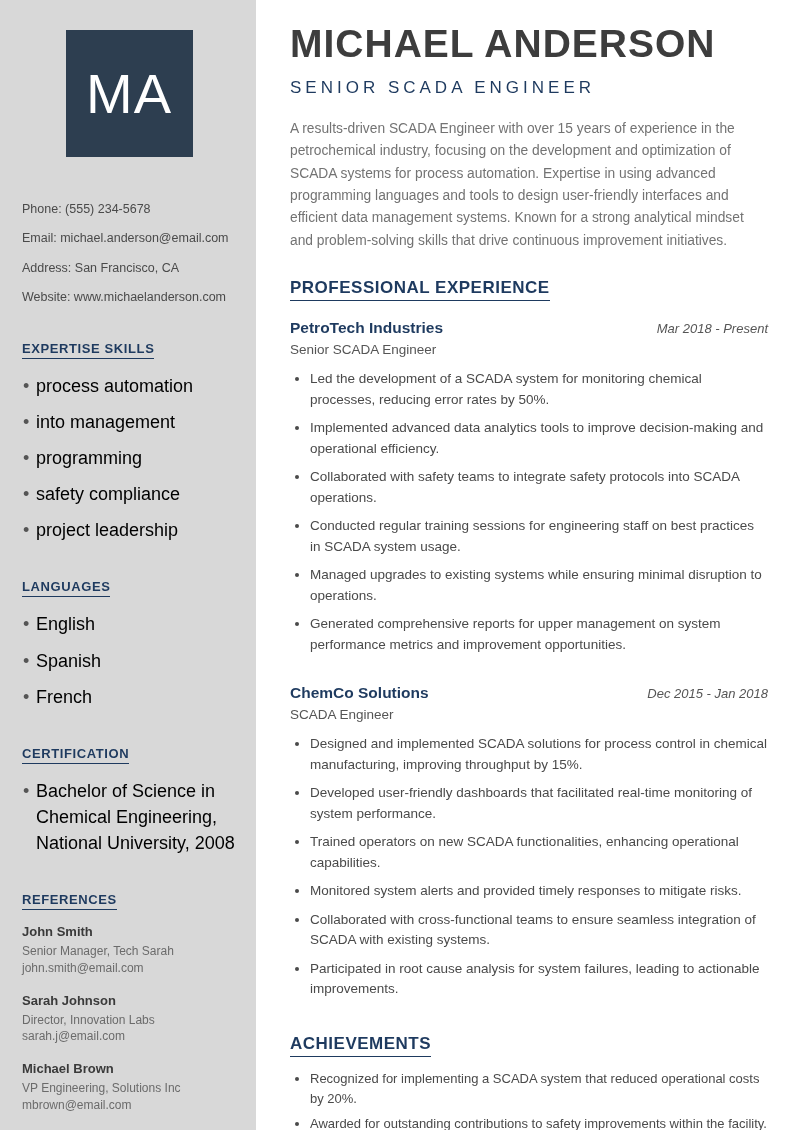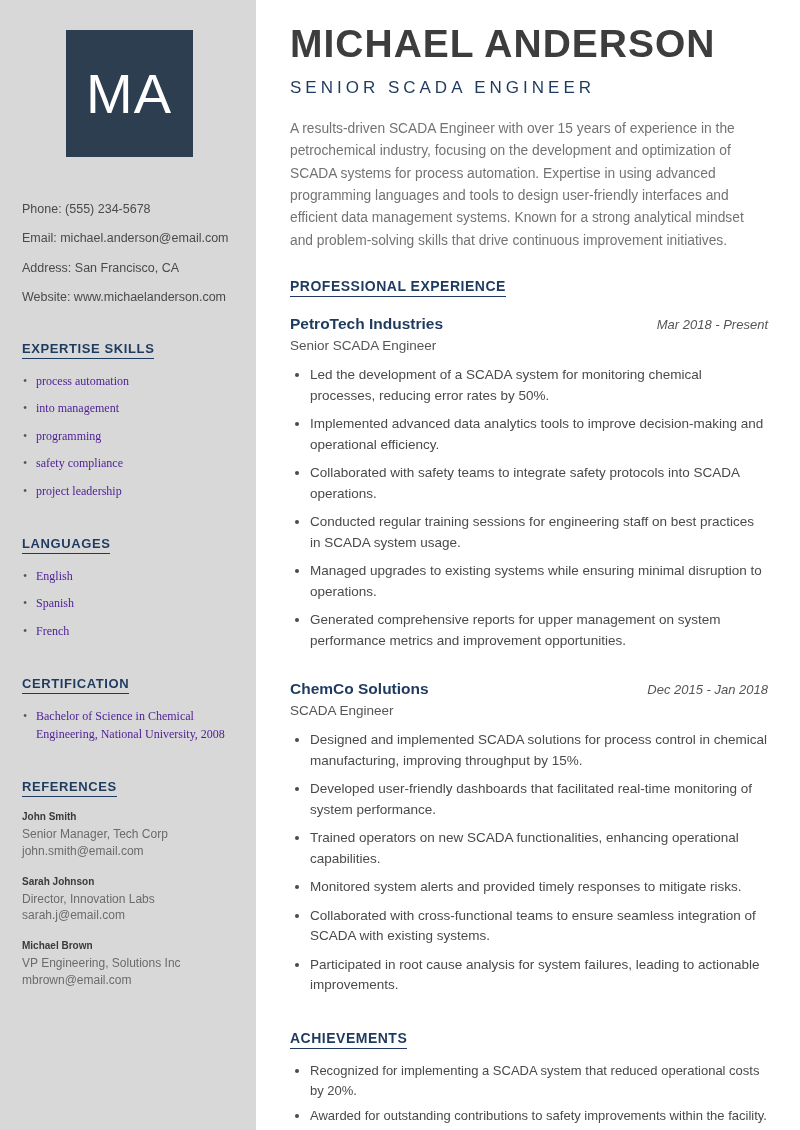--- a/index.html
+++ b/index.html
@@ -45,33 +45,32 @@
     font-weight: bold;
     letter-spacing: 0.6px;
     border-bottom: 1.5px solid #1e3a5f;
     padding-bottom: 2px;
     margin-bottom: 14px;
   }
   .side-list { list-style: none; }
   .side-list li {
     position: relative;
     padding-left: 14px;
-    font-size: 12px;
-    color: #4c1d95;
+    font-size: 18px;
+    color: #000000;
     margin-bottom: 10px;
     line-height: 1.45;
-    font-family: Liberation Serif, serif;
   }
   .side-list li::before {
     content: "\2022";
     position: absolute; left: 1px; top: 0;
     color: #555555;
   }
   .reference { margin-bottom: 16px; }
-  .ref-name { font-size: 10px; font-weight: bold; color: #3a3a3a; margin-bottom: 4px; }
+  .ref-name { font-size: 13px; font-weight: bold; color: #3a3a3a; margin-bottom: 4px; }
   .ref-title, .ref-email { font-size: 12px; color: #6b6b6b; line-height: 1.4; }
 
   
   .main {
     flex: 1;
     padding: 24px 32px 20px 34px;
   }
   .name {
     font-size: 39px;
     font-weight: bold;
@@ -88,21 +87,21 @@
   }
   .summary {
     margin-top: 20px;
     font-size: 13.8px;
     color: #737373;
     line-height: 1.62;
   }
   .main-title {
     display: inline-block;
     color: #1e3a5f;
-    font-size: 14px;
+    font-size: 17px;
     font-weight: bold;
     letter-spacing: 0.5px;
     border-bottom: 1.5px solid #1e3a5f;
     padding-bottom: 2px;
     margin: 26px 0 12px 0;
   }
   .job { margin-top: 6px; }
   .job + .job { margin-top: 29px; }
   .job-head {
     display: flex; justify-content: space-between; align-items: baseline;
@@ -178,21 +177,21 @@
       <ul class="side-list">
           <li>Bachelor of Science in Chemical Engineering, National University, 2008</li>
         </ul>
     </section>
 
     <section class="side-section">
       <h2 class="side-title">REFERENCES</h2>
       <div>
           <div class="reference">
           <div class="ref-name">John Smith</div>
-          <div class="ref-title">Senior Manager, Tech Corp</div>
+          <div class="ref-title">Senior Manager, Tech Sarah</div>
           <div class="ref-email">john.smith@email.com</div>
         </div>
           <div class="reference">
           <div class="ref-name">Sarah Johnson</div>
           <div class="ref-title">Director, Innovation Labs</div>
           <div class="ref-email">sarah.j@email.com</div>
         </div>
           <div class="reference">
           <div class="ref-name">Michael Brown</div>
           <div class="ref-title">VP Engineering, Solutions Inc</div>

